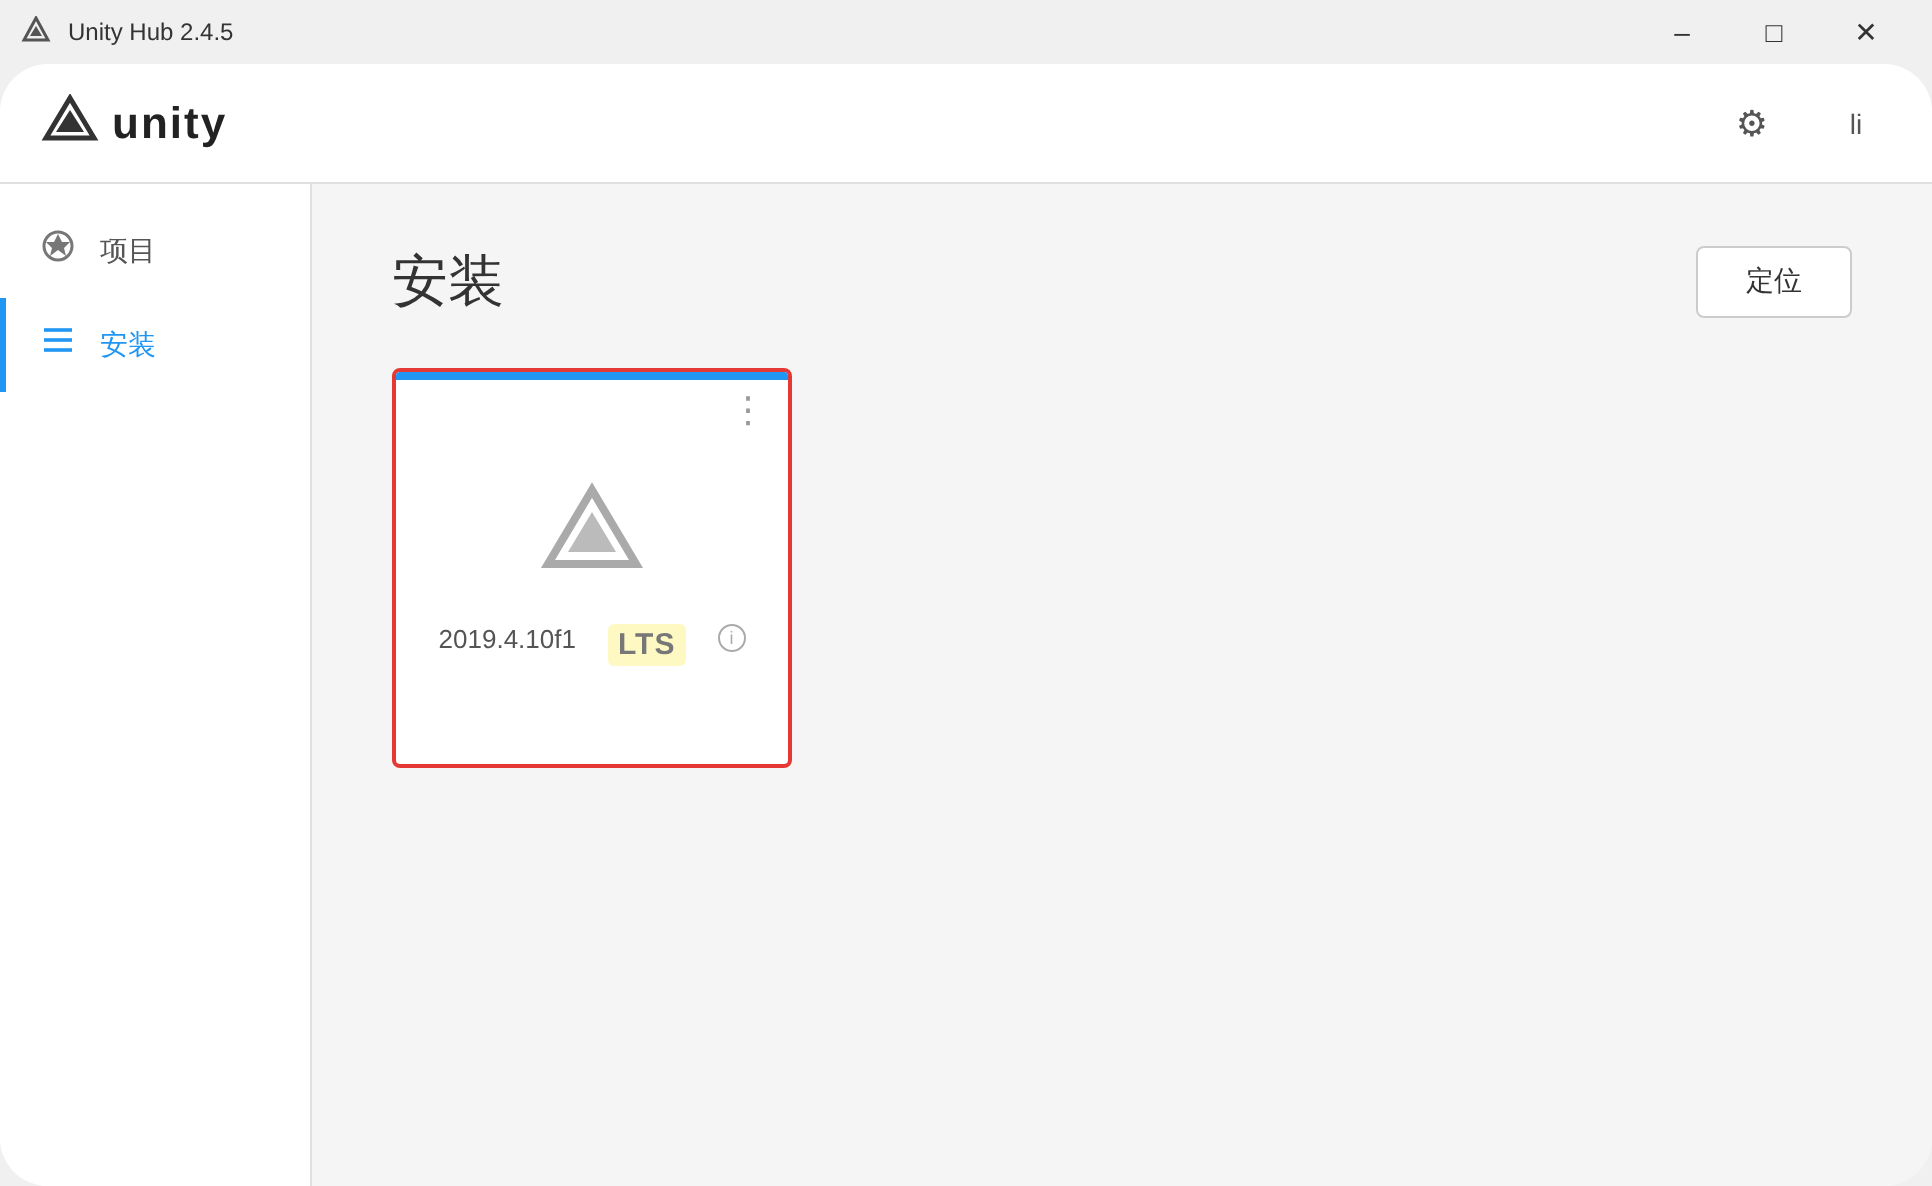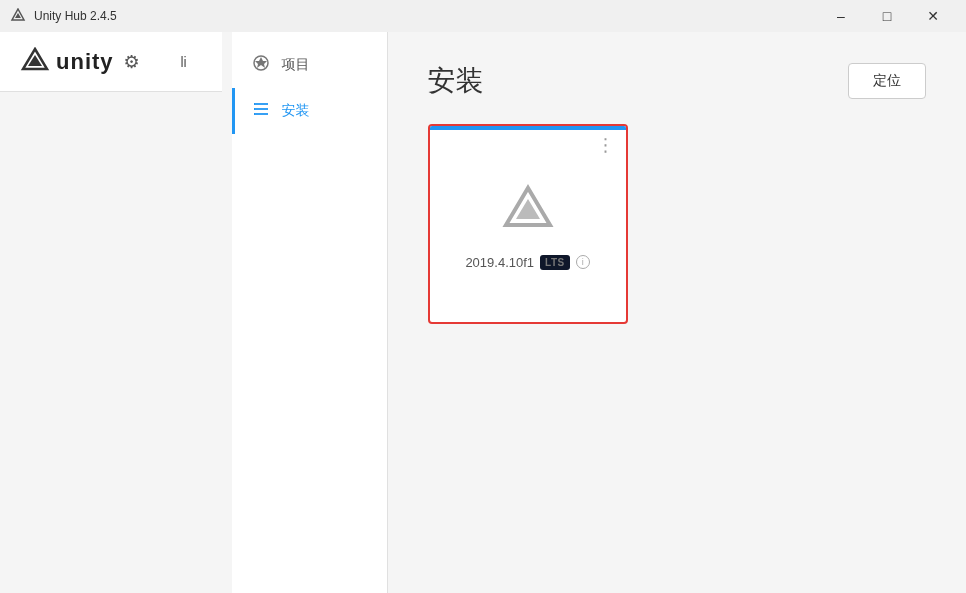--- a/index.html
+++ b/index.html
@@ -46,23 +46,24 @@
       font-size: 14px;
       color: #333;
       background: transparent;
       border: none;
     }
 
     
     .app-container {
       flex: 1;
       display: flex;
-      flex-direction: row;
+      flex-direction: column;
       background: #f5f5f5;
       overflow: hidden;
+      border-radius: 24px;
     }
 
     
     .header {
       height: 60px;
       background: #fff;
       display: flex;
       align-items: center;
       justify-content: space-between;
       padding: 0 20px;
@@ -106,21 +107,20 @@
 
     
     .sidebar {
       width: 156px;
       background: #fff;
       border-right: 1px solid #e0e0e0;
       display: flex;
       flex-direction: column;
       padding-top: 10px;
       flex-shrink: 0;
-      margin-left: 10px;
     }
     .sidebar-item {
       display: flex;
       align-items: center;
       gap: 12px;
       padding: 12px 20px;
       cursor: pointer;
       color: #555;
       font-size: 14px;
       position: relative;
@@ -227,26 +227,26 @@
     .unity-logo-icon {
       width: 60px;
       height: 60px;
       margin-bottom: 12px;
     }
     .install-card-version {
       font-size: 13px;
       color: #555;
       display: flex;
       align-items: flex-start;
-      gap: 6px;
+      gap: 16px;
     }
     .lts-badge {
-      background: #0f172a;
+      background: #fef9c3;
       color: #777;
-      font-size: 10px;
+      font-size: 15px;
       padding: 2px 5px;
       border-radius: 3px;
       font-weight: 600;
       letter-spacing: 0.5px;
     }
     .info-icon {
       width: 14px;
       height: 14px;
       border-radius: 50%;
       border: 1.5px solid #aaa;

